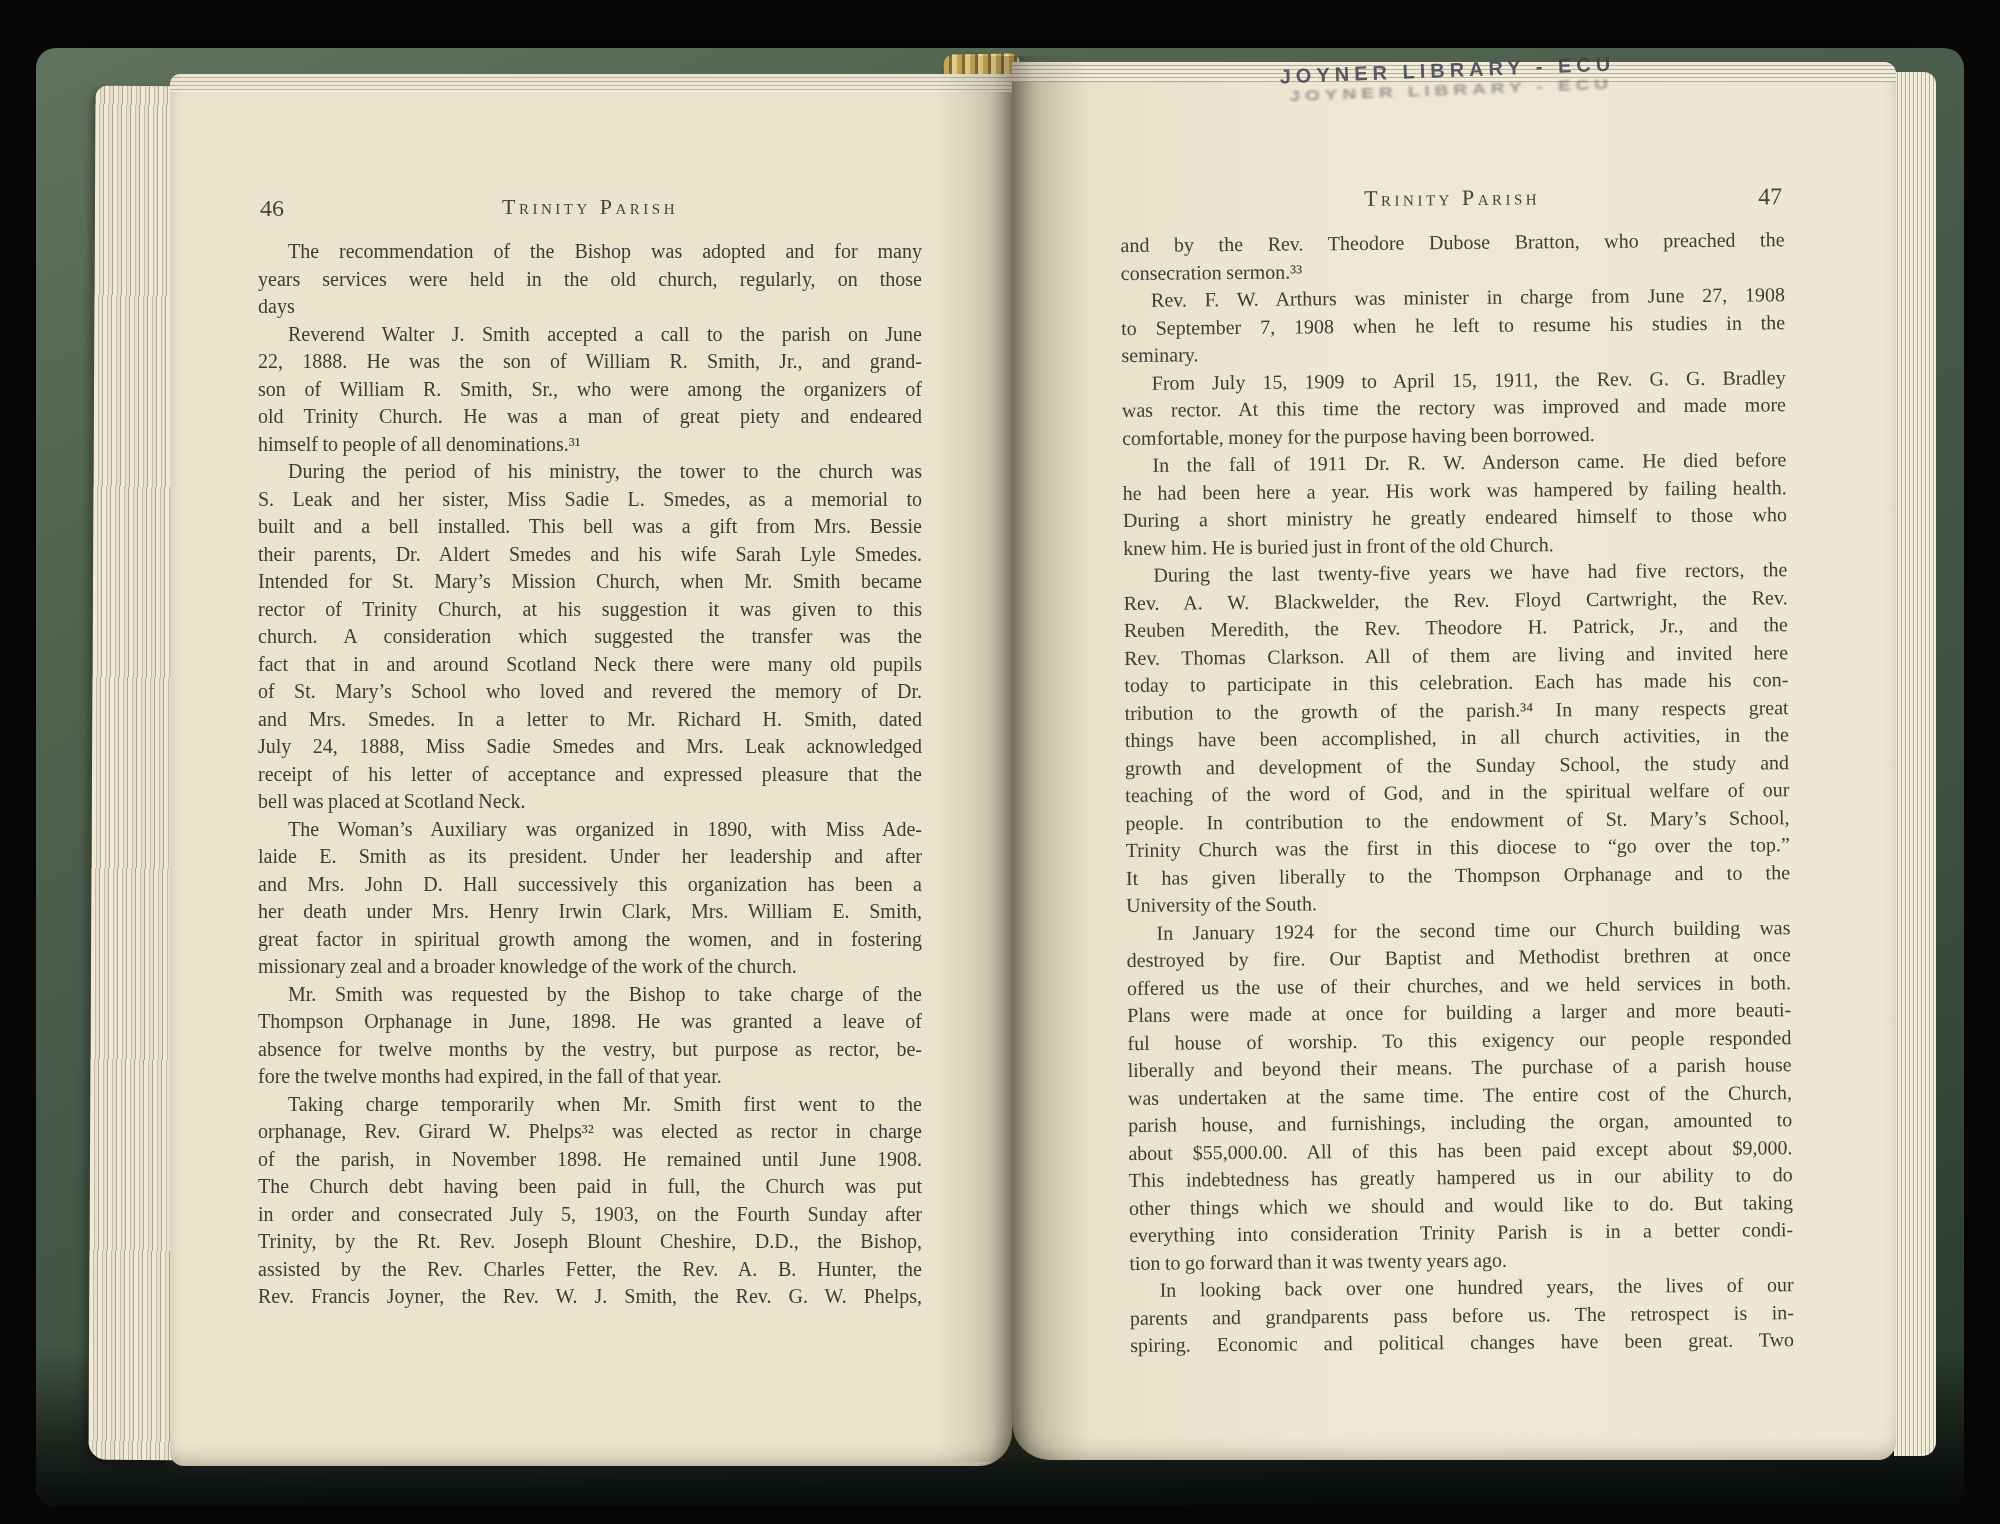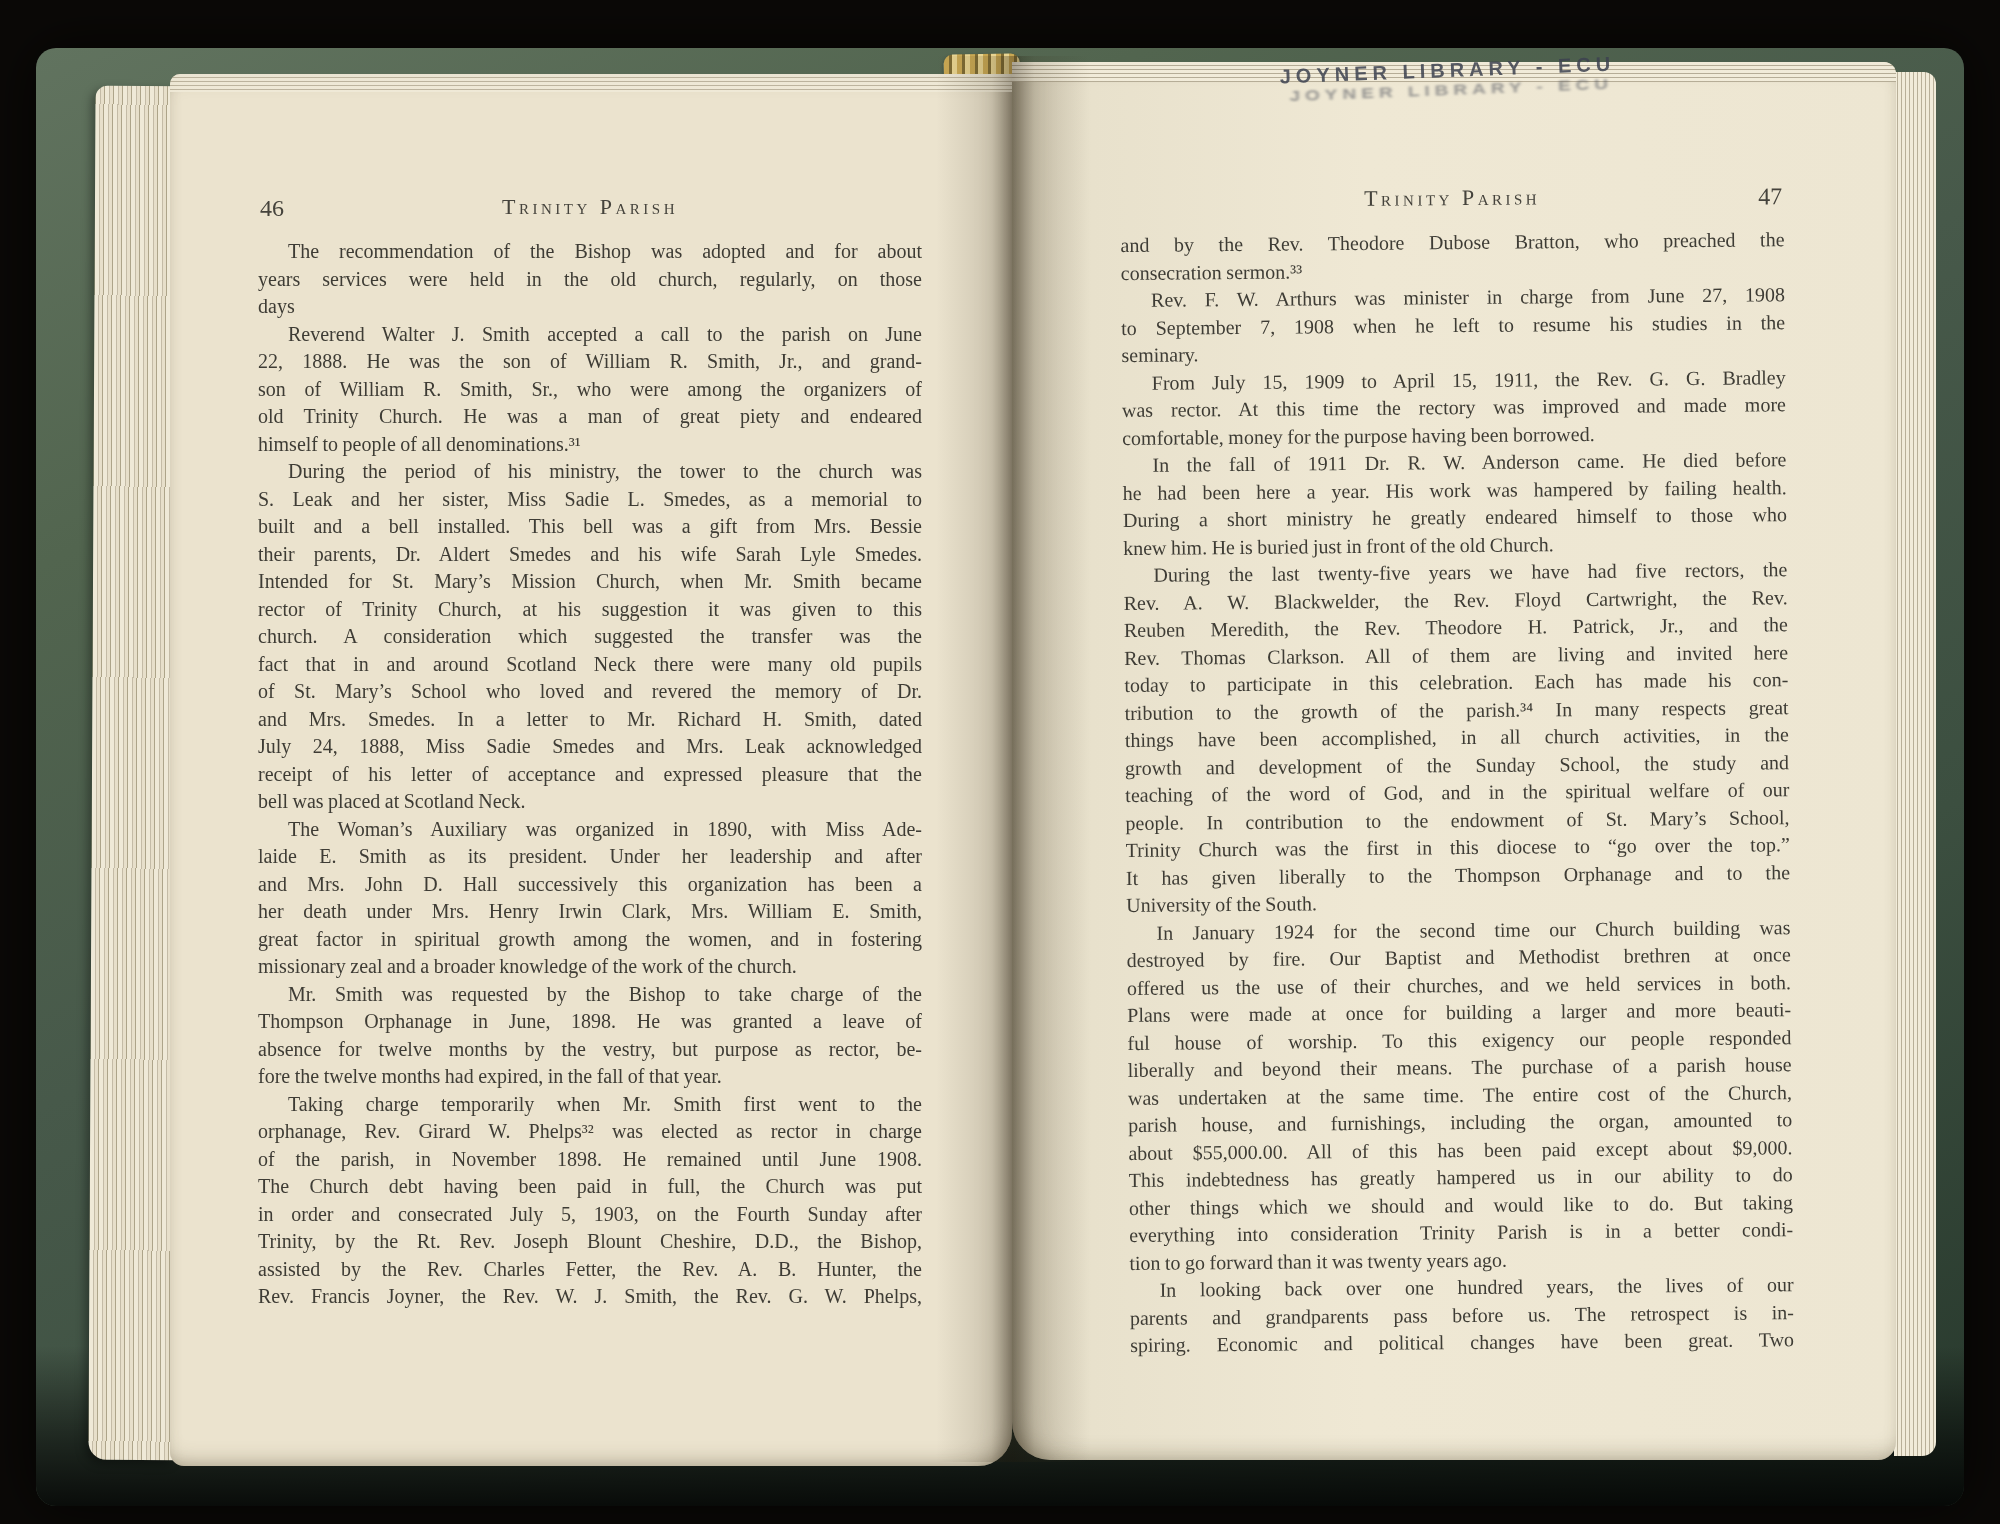--- a/index.html
+++ b/index.html
@@ -111,21 +111,21 @@
   <div class="stamp-line2">JOYNER LIBRARY - ECU</div>
 </div>
 
 <div class="content content-left">
   <div class="pg-header">
     <span class="page-num">46</span>
     <span class="running-head">Trinity Parish</span>
   </div>
   <div class="page-text">
       <div>
-        <div class="line indent">The recommendation of the Bishop was adopted and for about</div>
+        <div class="line indent">The recommendation of the Bishop was adopted and for many</div>
         <div class="line">years services were held in the old church, regularly, on those</div>
         <div class="line lastline">days</div>
       </div>
       <div>
         <div class="line indent">Reverend Walter J. Smith accepted a call to the parish on June</div>
         <div class="line">22, 1888. He was the son of William R. Smith, Jr., and grand-</div>
         <div class="line">son of William R. Smith, Sr., who were among the organizers of</div>
         <div class="line">old Trinity Church. He was a man of great piety and endeared</div>
         <div class="line lastline">himself to people of all denominations.³¹</div>
       </div>

